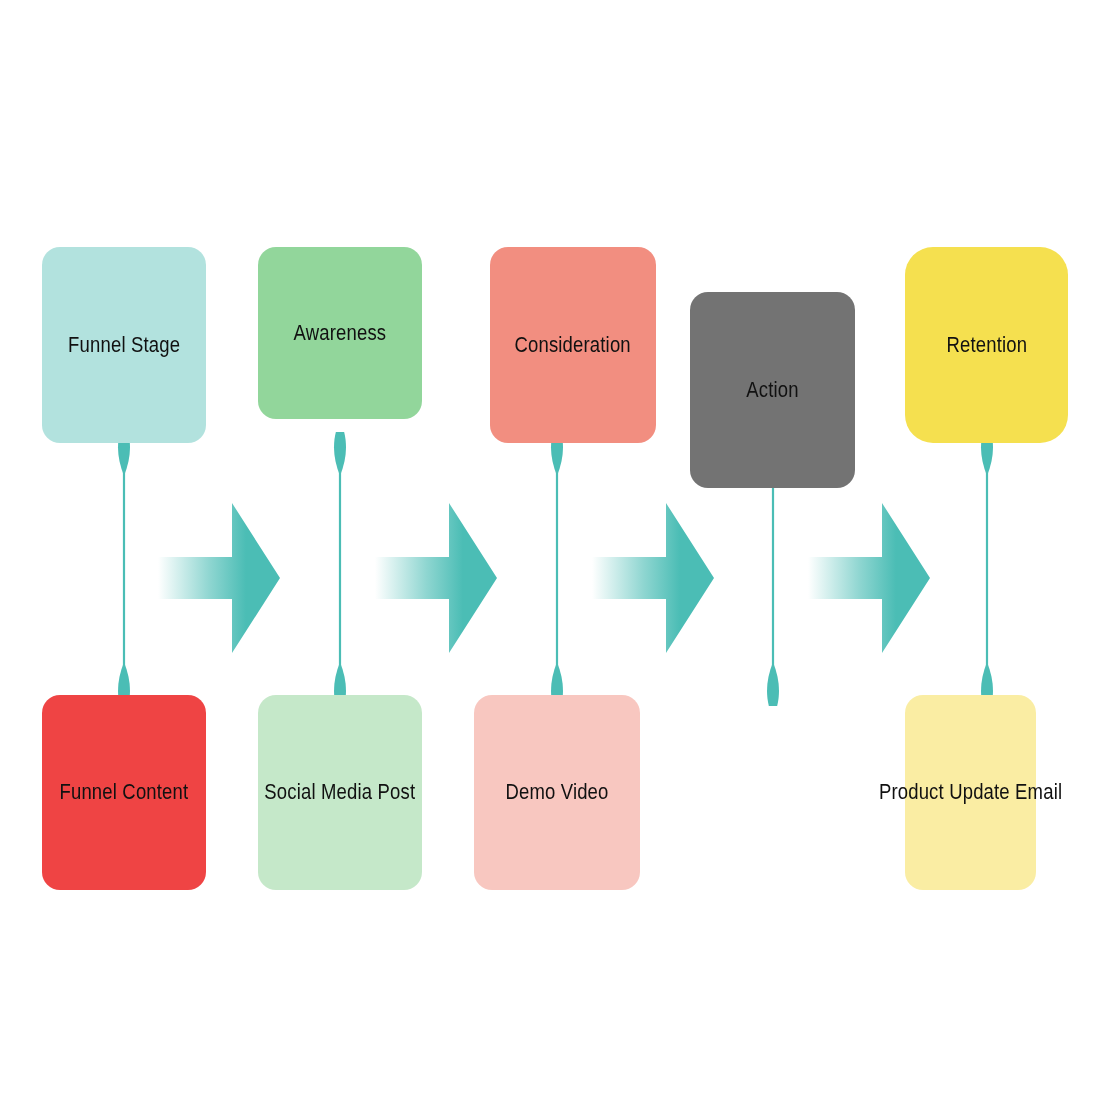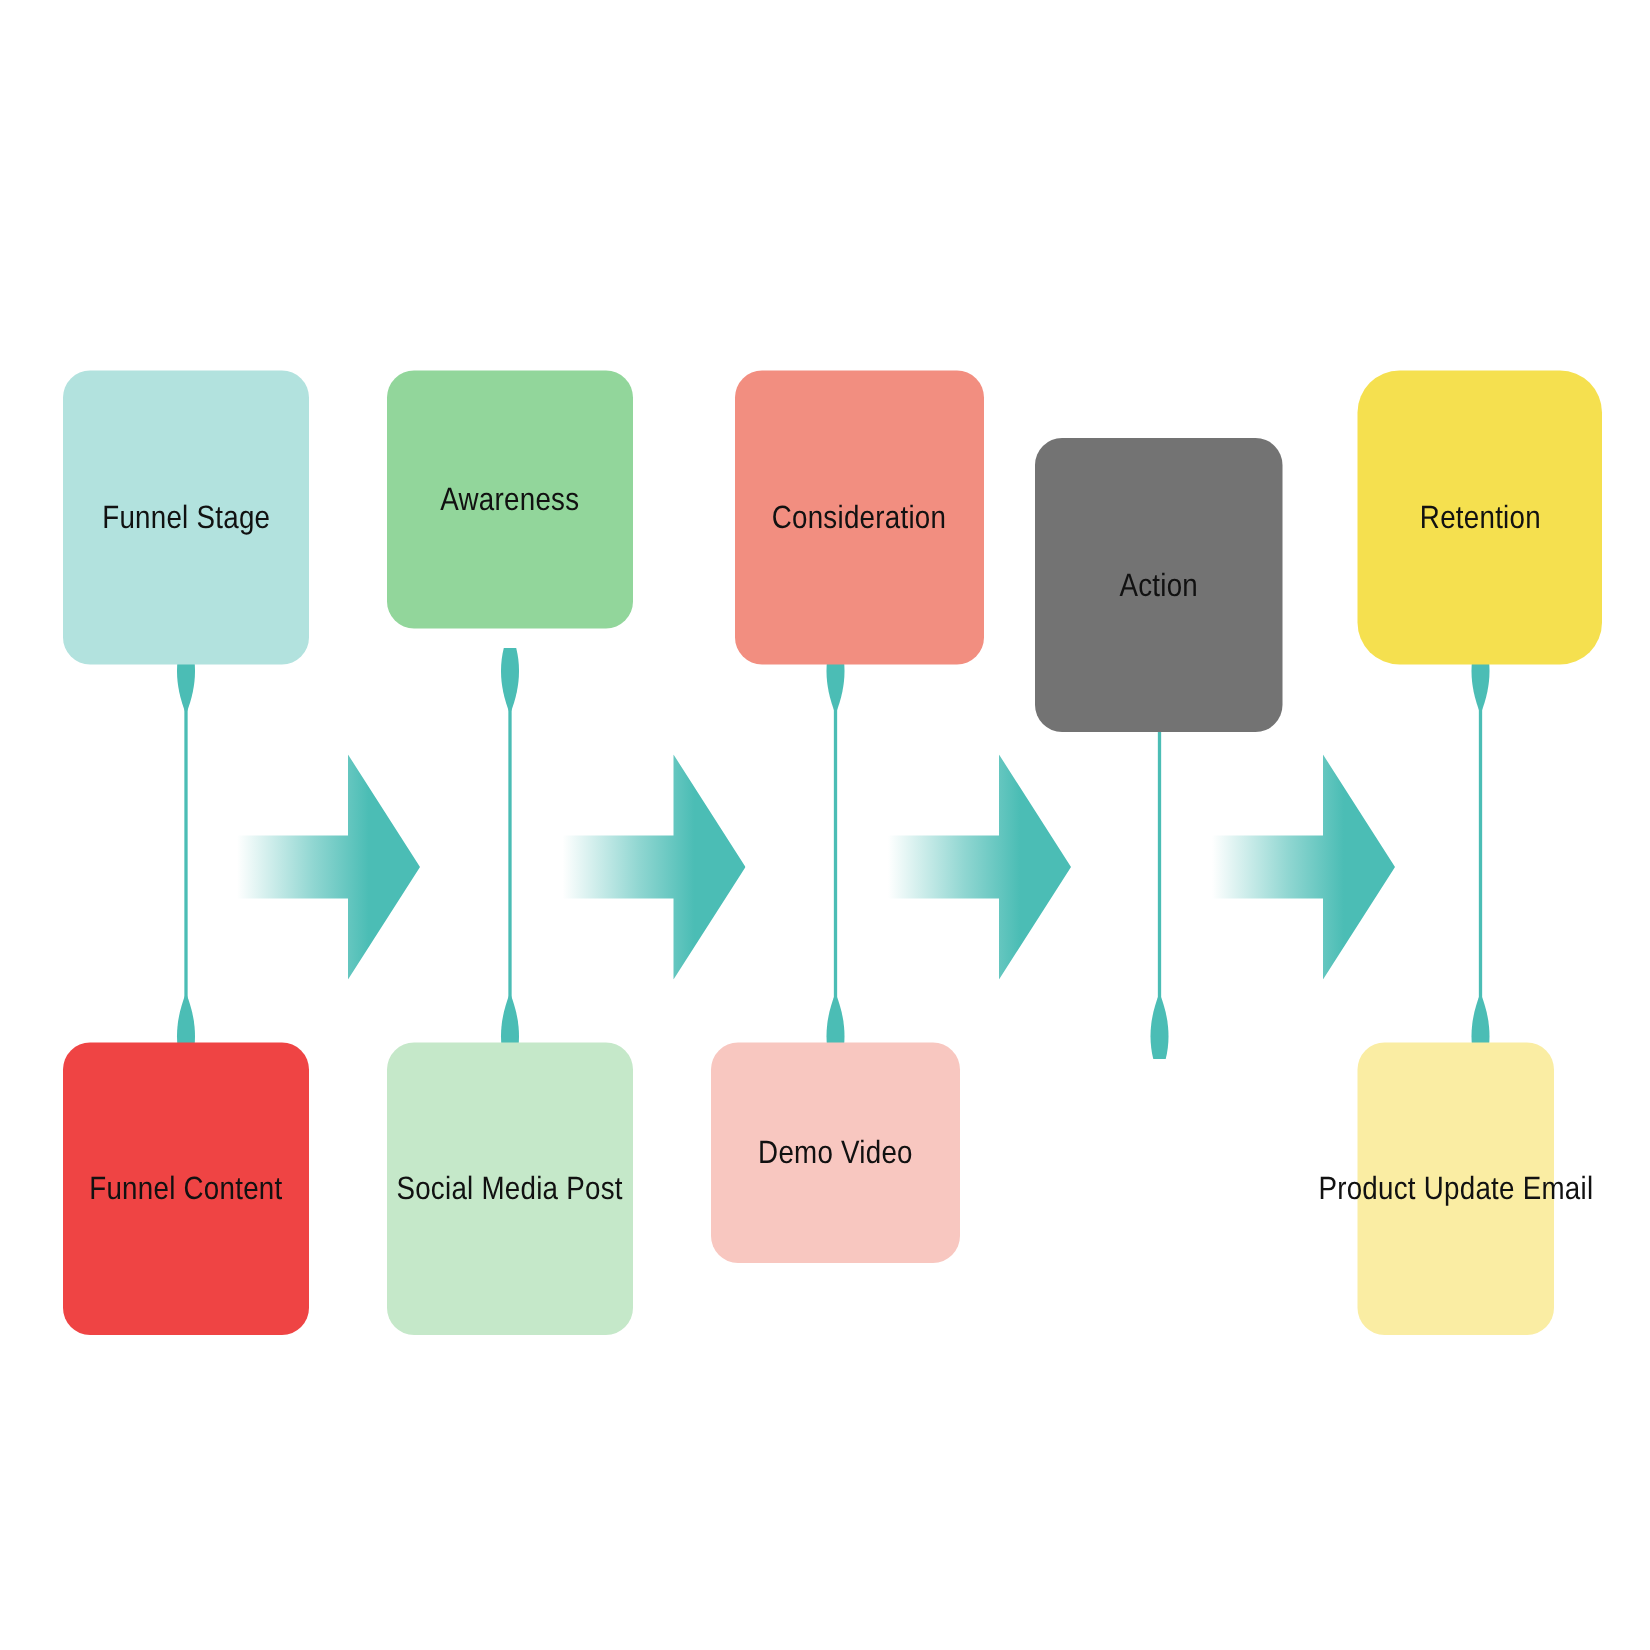--- a/index.html
+++ b/index.html
@@ -141,21 +141,21 @@
       <div class="connector" style="left: 540px; top: 432px; width: 34px; height: 274px;">
         <svg width="34" height="274" viewBox="0 0 34 274">
           <line x1="17" y1="6" x2="17" y2="268" stroke="#4bbdb5" stroke-width="2.2"></line>
           <path d="M17,-12 C25,6 25,24 17,44 C9,24 9,6 17,-12 Z" fill="#4bbdb5"></path>
           <path d="M17,286 C25,268 25,250 17,230 C9,250 9,268 17,286 Z" fill="#4bbdb5"></path>
         </svg>
       </div>
       <div class="node stage-row" style="left: 474px; top: 247px; width: 166px; height: 196px; background: rgb(242, 142, 128); margin-left: 16px;">
         <span class="node-label">Consideration</span>
       </div>
-      <div class="node content-row" style="left: 474px; top: 695px; width: 166px; height: 147px; background: rgb(248, 199, 192);">
+      <div class="node content-row" style="left: 474px; top: 695px; width: 166px; height: 195px; background: rgb(248, 199, 192);">
         <span class="node-label">Demo Video</span>
       </div>
       <div class="connector" style="left: 756px; top: 432px; width: 34px; height: 274px;">
         <svg width="34" height="274" viewBox="0 0 34 274">
           <line x1="17" y1="6" x2="17" y2="268" stroke="#4bbdb5" stroke-width="2.2"></line>
           <path d="M17,-12 C25,6 25,24 17,44 C9,24 9,6 17,-12 Z" fill="#4bbdb5"></path>
           <path d="M17,286 C25,268 25,250 17,230 C9,250 9,268 17,286 Z" fill="#4bbdb5"></path>
         </svg>
       </div>
       <div class="node stage-row" style="left: 690px; top: 247px; width: 165px; height: 196px; background: #737373; margin-top: 45px;">

